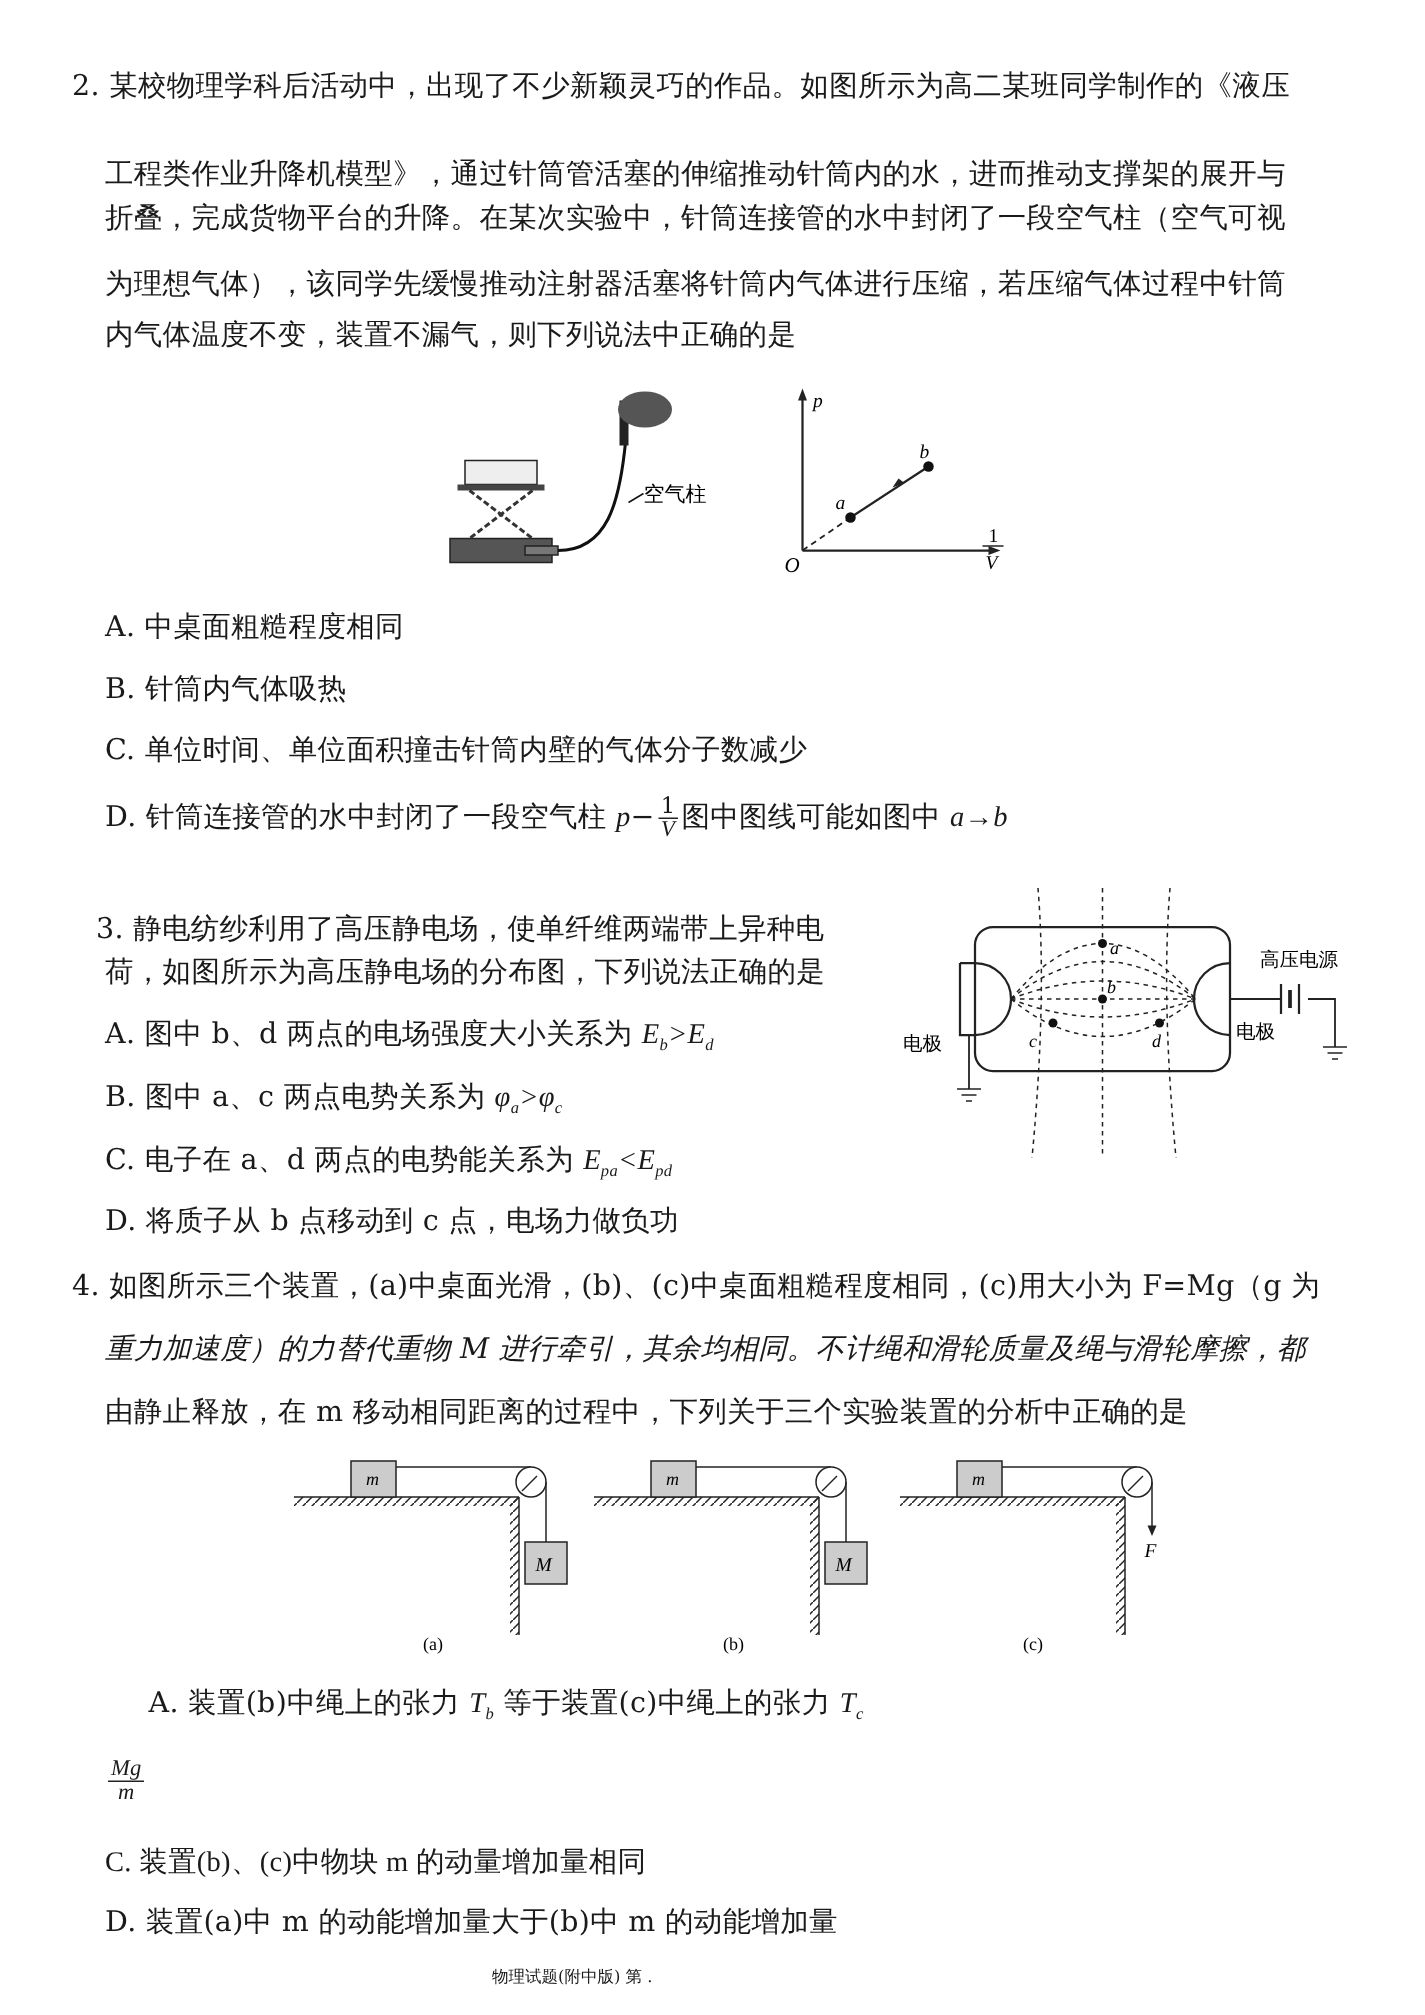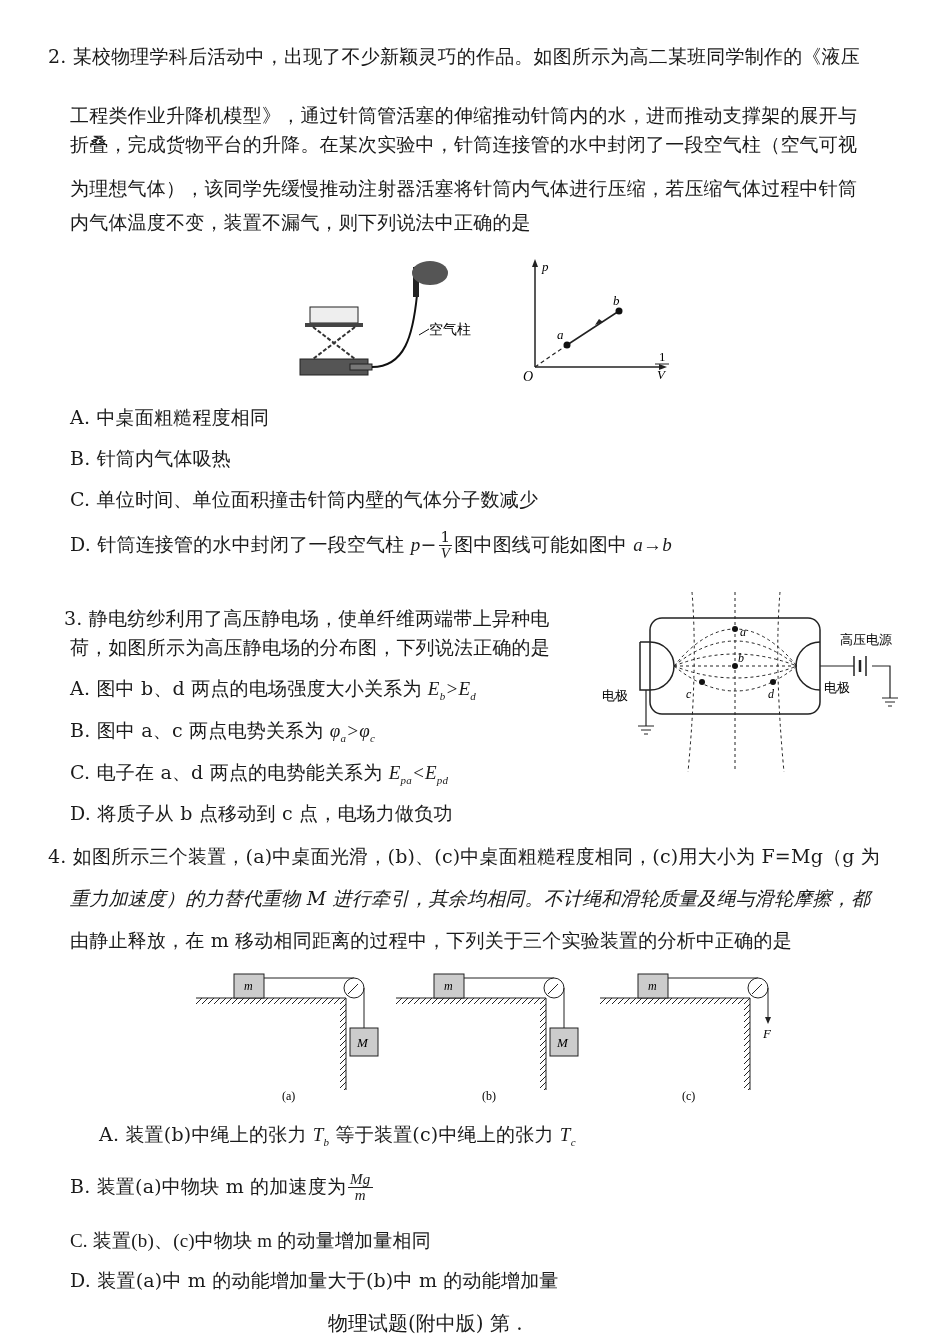--- a/index.html
+++ b/index.html
@@ -8,21 +8,21 @@
     font-family: "DejaVu Serif", "Liberation Serif", serif;
     color: #1a1a1a;
   }
   .line { position: absolute; font-size: 19px; white-space: nowrap; letter-spacing: 0.2px; }
   .it { font-style: italic; font-family: "Liberation Serif", serif; }
   sub { font-size: 11px; }
   .frac { display: inline-block; vertical-align: middle; text-align: center; font-size: 15px; line-height: 15px; margin: 0 2px; }
   .frac .num { display: block; border-bottom: 1px solid #222; padding: 0 2px; }
   .frac .den { display: block; padding: 0 2px; }
   svg { position: absolute; }
-  .footer { position: absolute; font-size: 20px; left: 328px; top: 1310px; }
+  .footer { position: absolute; font-size: 11px; left: 328px; top: 1310px; }
 </style>
 </head>
 <body>
 
 <div class="line" style="left:48px; top:44px;">2. 某校物理学科后活动中，出现了不少新颖灵巧的作品。如图所示为高二某班同学制作的《液压</div>
 <div class="line" style="left:70px; top:103px;">工程类作业升降机模型》，通过针筒管活塞的伸缩推动针筒内的水，进而推动支撑架的展开与</div>
 <div class="line" style="left:70px; top:132px;">折叠，完成货物平台的升降。在某次实验中，针筒连接管的水中封闭了一段空气柱（空气可视</div>
 <div class="line" style="left:70px; top:176px;">为理想气体），该同学先缓慢推动注射器活塞将针筒内气体进行压缩，若压缩气体过程中针筒</div>
 <div class="line" style="left:70px; top:210px;">内气体温度不变，装置不漏气，则下列说法中正确的是</div>
 
@@ -169,17 +169,17 @@
     <circle cx="162" cy="28" r="10" fill="#fff" stroke="#222"></circle>
       <line x1="156" y1="34" x2="166" y2="24" stroke="#222"></line>
     <line x1="172" y1="28" x2="172" y2="60" stroke="#222"></line>
     <polygon points="172,64 169,57 175,57" fill="#222"></polygon>
     <text x="167" y="78" font-size="13" font-style="italic" font-family="Liberation Serif, serif">F</text>
     <text x="86" y="140" font-size="12" font-family="Liberation Serif, serif">(c)</text>
   </g>
 </svg>
 
 <div class="line" style="left:70px; top:1122px;margin-left:29px;"><span>A. 装置(b)中绳上的张力 </span><span class="it">T<sub>b</sub></span><span> 等于装置(c)中绳上的张力 </span><span class="it">T<sub>c</sub></span></div>
-<div class="line" style="left:70px; top:1172px;"><span>B. 装置(a)中物块 m 的加速度为</span><span class="frac it"><span class="num">Mg</span><span class="den">m</span></span></div>
+<div class="line" style="left:70px; top:1172px;"><span class="frac it"><span class="num">Mg</span><span class="den">m</span></span></div>
 <div class="line" style="left:70px; top:1228px;font-family:Liberation Serif, serif;">C. 装置(b)、(c)中物块 m 的动量增加量相同</div>
 <div class="line" style="left:70px; top:1268px;text-align:right;">D. 装置(a)中 m 的动能增加量大于(b)中 m 的动能增加量</div>
 
 <div class="footer">物理试题(附中版)  第 .</div>
 
 </body></html>

